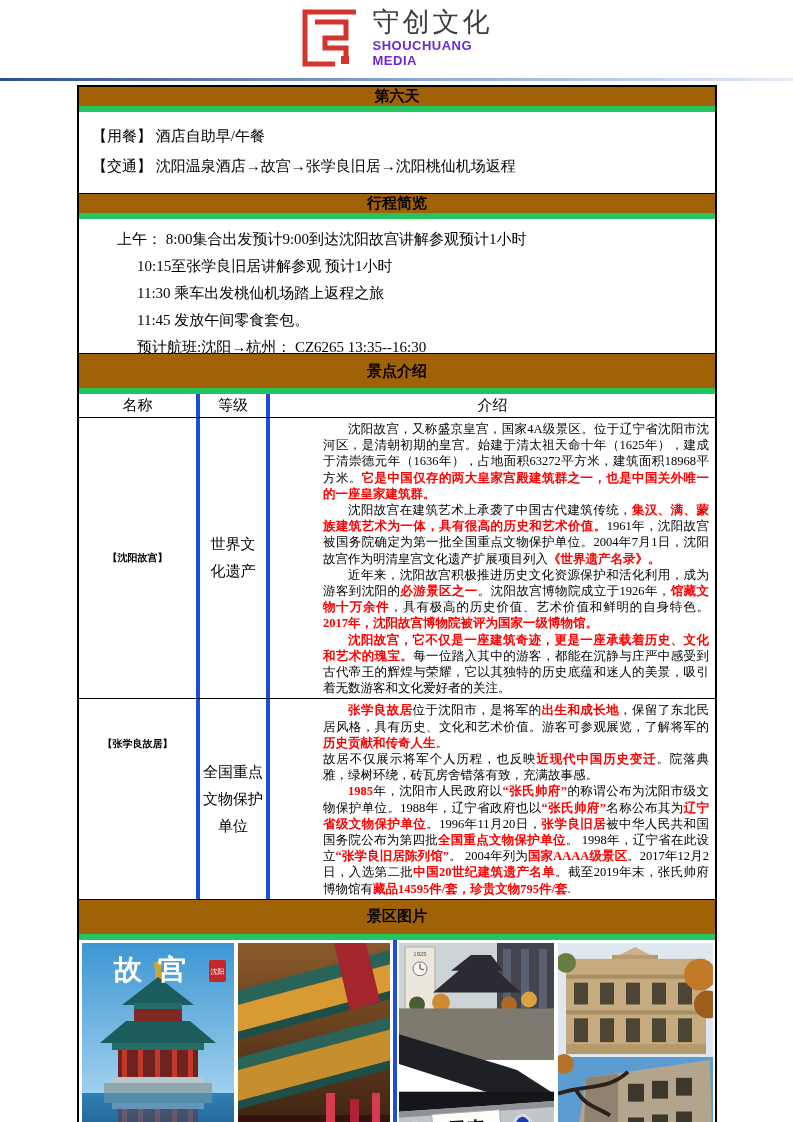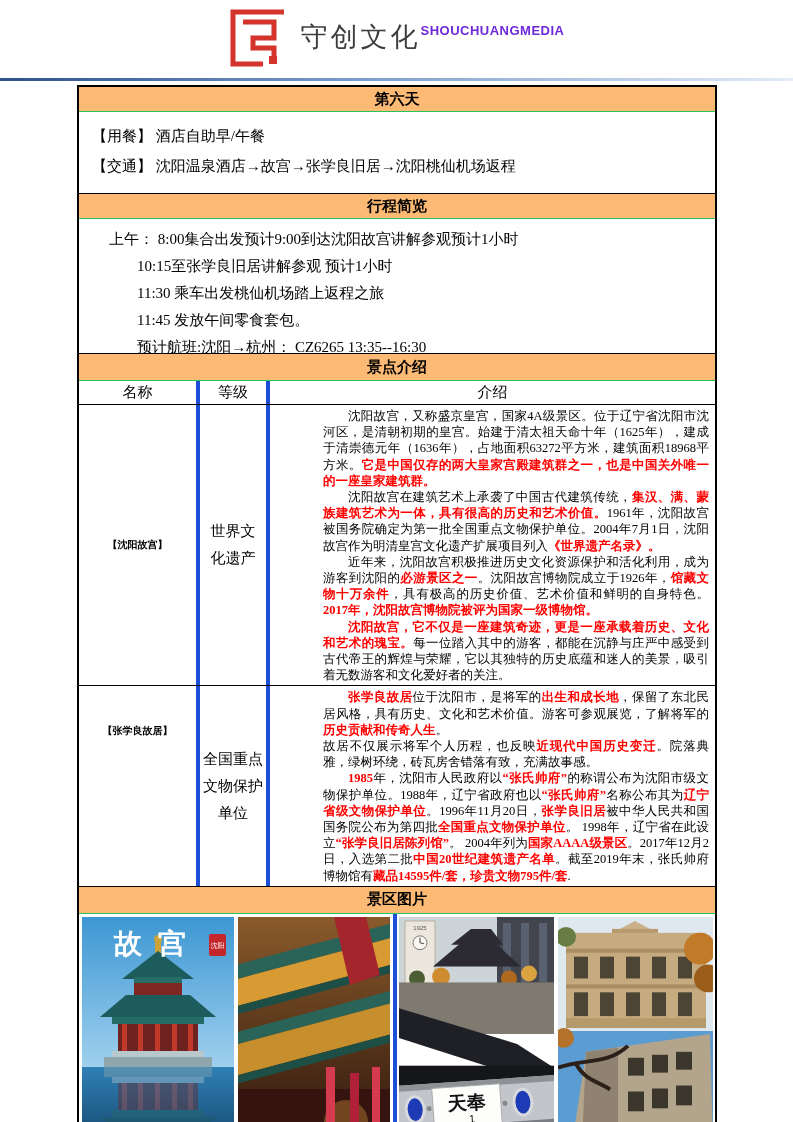--- a/index.html
+++ b/index.html
@@ -3,42 +3,42 @@
 <meta charset="utf-8">
 <style>
   * { box-sizing: border-box; margin: 0; padding: 0; }
   html,body { width: 793px; height: 1122px; background: #ffffff; }
   body { position: relative; font-family: "Liberation Serif", "DejaVu Serif", serif; color: #000; }
 
   
   .brand { position: absolute; top: 8px; left: 50%; transform: translateX(-50%);
            display: flex; align-items: center; gap: 12px; }
   .brand-mark { width: 60px; height: 60px; }
-  .brand-text { display: flex; flex-direction: row; justify-content: space-between; }
+  .brand-text { display: flex; flex-direction: column; justify-content: space-between; }
   .brand-cn { font-size: 27px; color: #3d3d3d; letter-spacing: 3px; line-height: 1.1;
               font-family: "Liberation Sans", sans-serif; }
   .brand-en { font-size: 13px; color: #6d28d9; letter-spacing: 0.5px; line-height: 1.2;
               font-family: "Liberation Sans", sans-serif; font-weight: bold; }
   .top-line { position: absolute; top: 78px; left: 0; width: 793px; height: 3px;
               background: linear-gradient(to right, #2f4f8f, #7d9cc9 45%, #e3ecf7); }
 
   
   .doc-table { position: absolute; left: 77px; top: 85px; width: 640px;
                border: 2px solid #000; background: #fff; }
-  .sec-head { height: 25px; background: #fdba74; border-bottom: 1px solid #22c55e;
+  .sec-head { height: 25px; background: #a16207; border-bottom: 6px solid #22c55e;
               display: flex; align-items: center; justify-content: center;
               font-weight: bold; font-size: 15px; color: #000; }
-  .sec-head.tall { height: 27px; }
+  .sec-head.tall { height: 40px; }
 
   .info-row { height: 82px; border-bottom: 1px solid #000; padding: 9px 13px; font-size: 15px; }
   .info-line { line-height: 30px; }
 
   .sched-row { height: 135px; border-bottom: 1px solid #000; padding-top: 7px; font-size: 15px; }
   .sched-line { margin-left: 58px; line-height: 27px; }
-  .sched-line.first { margin-left: 30px; }
+  .sched-line.first { margin-left: 38px; }
 
   .grid-row { display: grid; grid-template-columns: 121px 70px 1fr; border-bottom: 1px solid #000; }
   .cell-border { border-right: 4px solid #1d4ed8; }
   .col-head { height: 23px; display: flex; align-items: center; justify-content: center;
               font-size: 15px; }
   .name-cell { display: flex; align-items: center; justify-content: center;
                font-weight: bold; font-size: 10px; }
   .name-cell.upper { align-items: flex-start; padding-top: 38px; }
   .grade-cell { display: flex; align-items: center; justify-content: center;
                 text-align: center; font-size: 15px; line-height: 27px; white-space: pre-line; }

